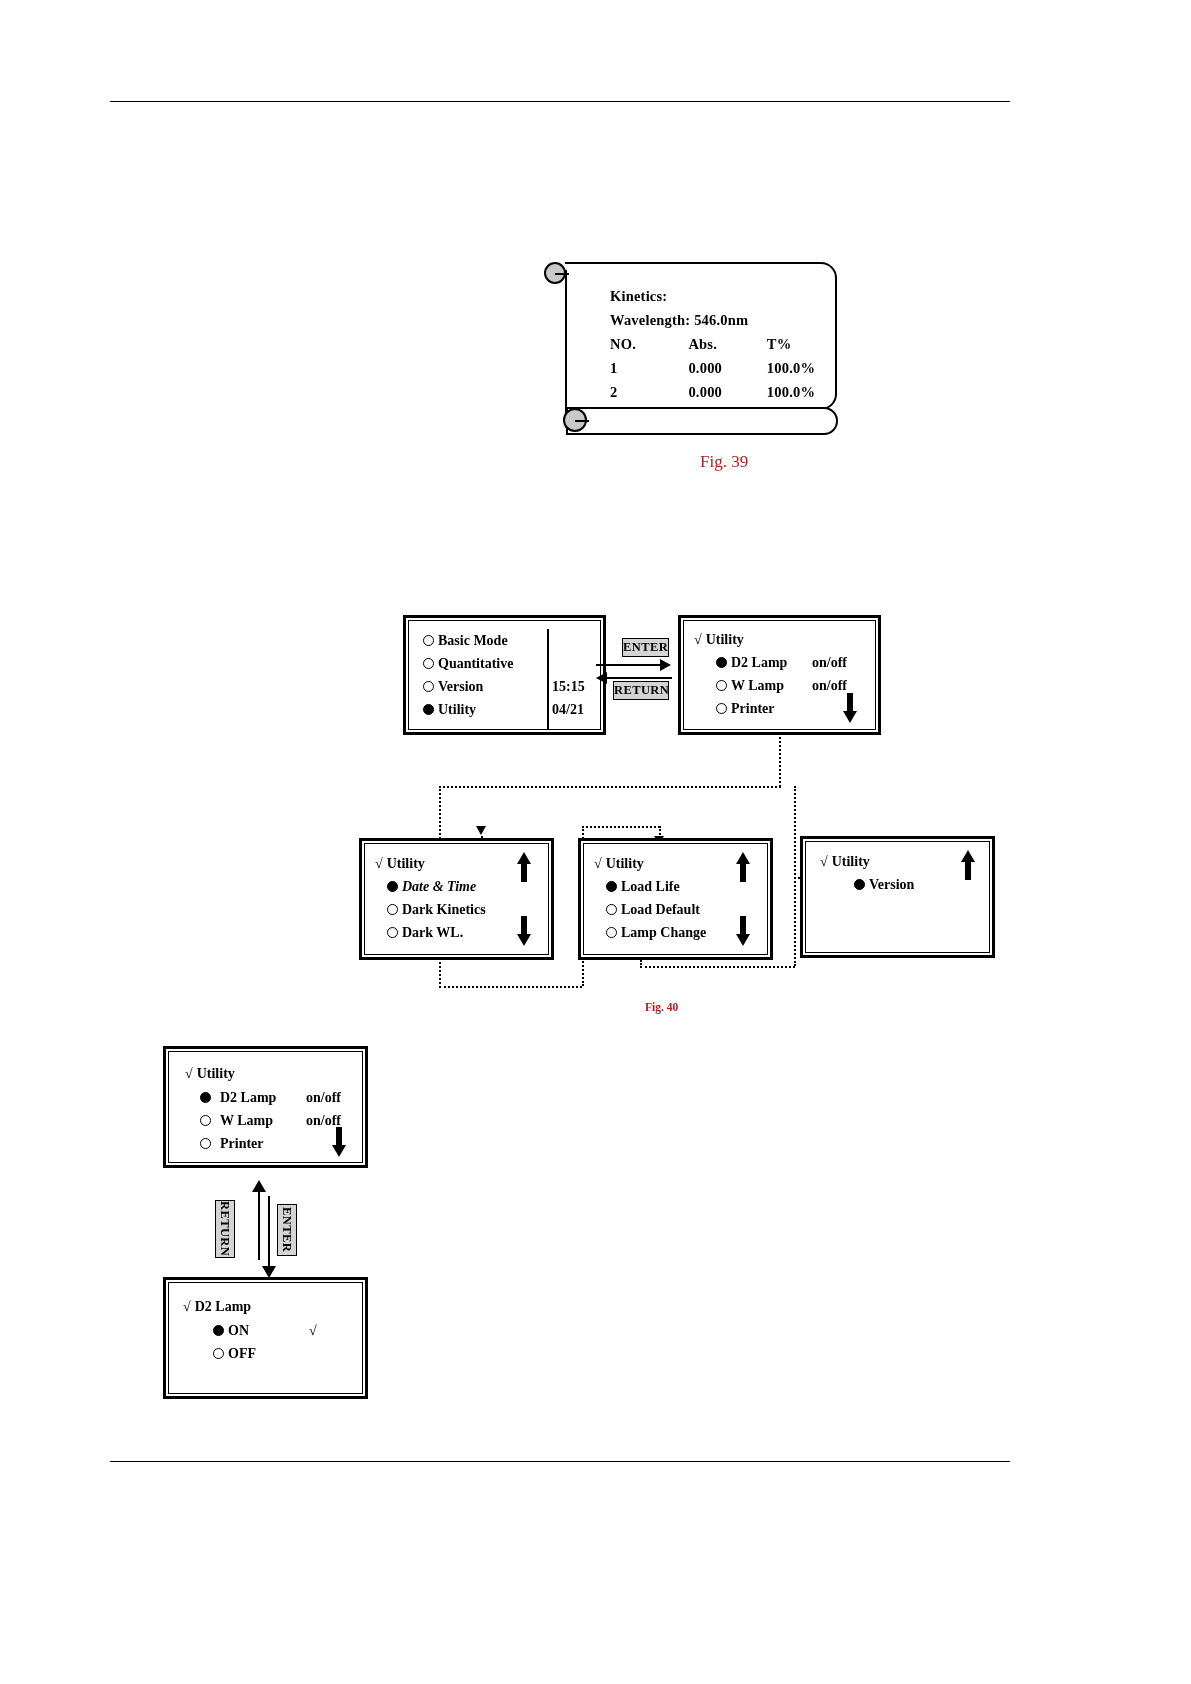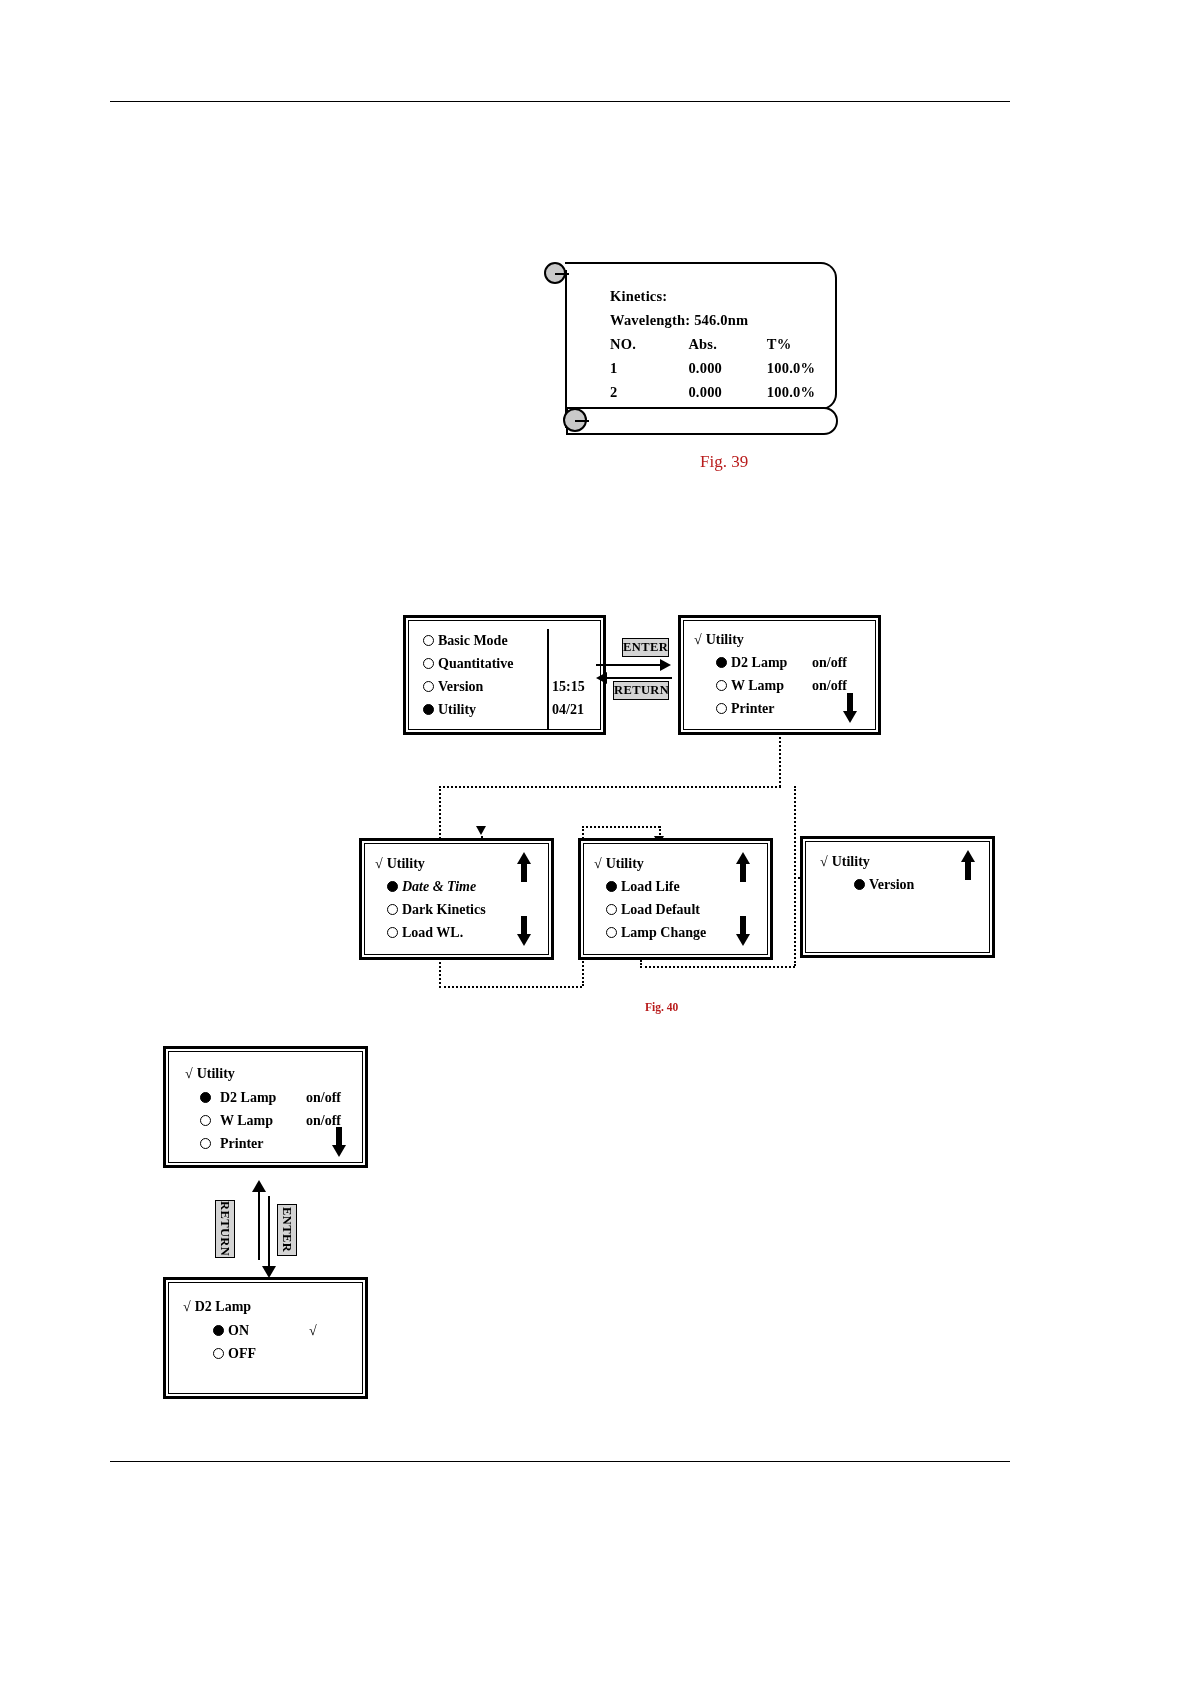--- a/index.html
+++ b/index.html
@@ -411,21 +411,21 @@
     <div class="lcd-row" style="position:absolute; left:22px; top:31px;font-style:italic;">
       <span class="bullet-filled"></span>
       <span>Date &amp; Time</span>
     </div>
     <div class="lcd-row" style="position:absolute; left:22px; top:54px;">
       <span class="bullet-open"></span>
       <span>Dark Kinetics</span>
     </div>
     <div class="lcd-row" style="position:absolute; left:22px; top:77px;">
       <span class="bullet-open"></span>
-      <span>Load WL.</span>
+      <span>Dark WL.</span>
     </div>
     <div class="arrow-up" style="left:152px; top:8px;">
       <div class="head"></div>
         <div class="stem"></div>
     </div>
     <div class="arrow-down" style="left:152px; top:72px;">
       <div class="stem"></div>
         <div class="head"></div>
     </div>
   </div>

